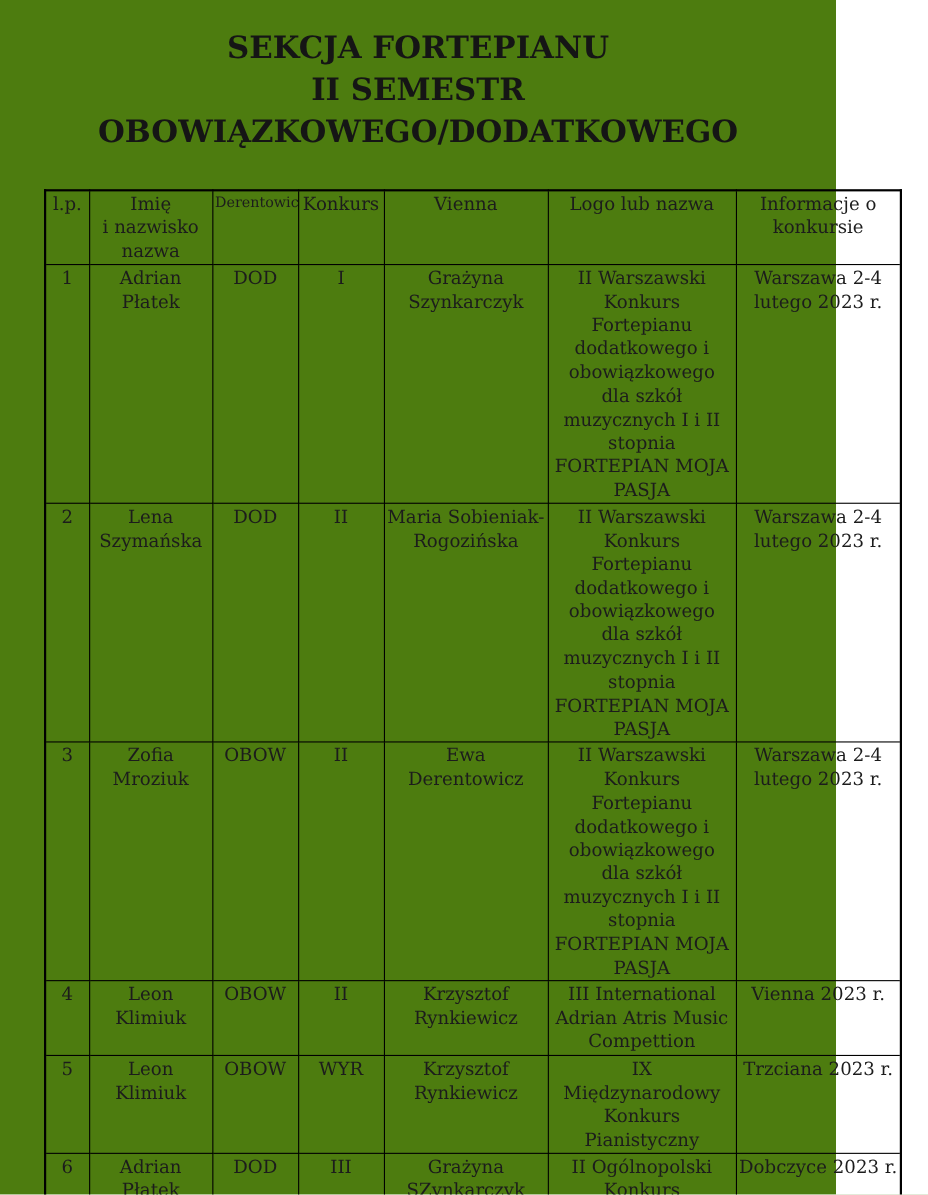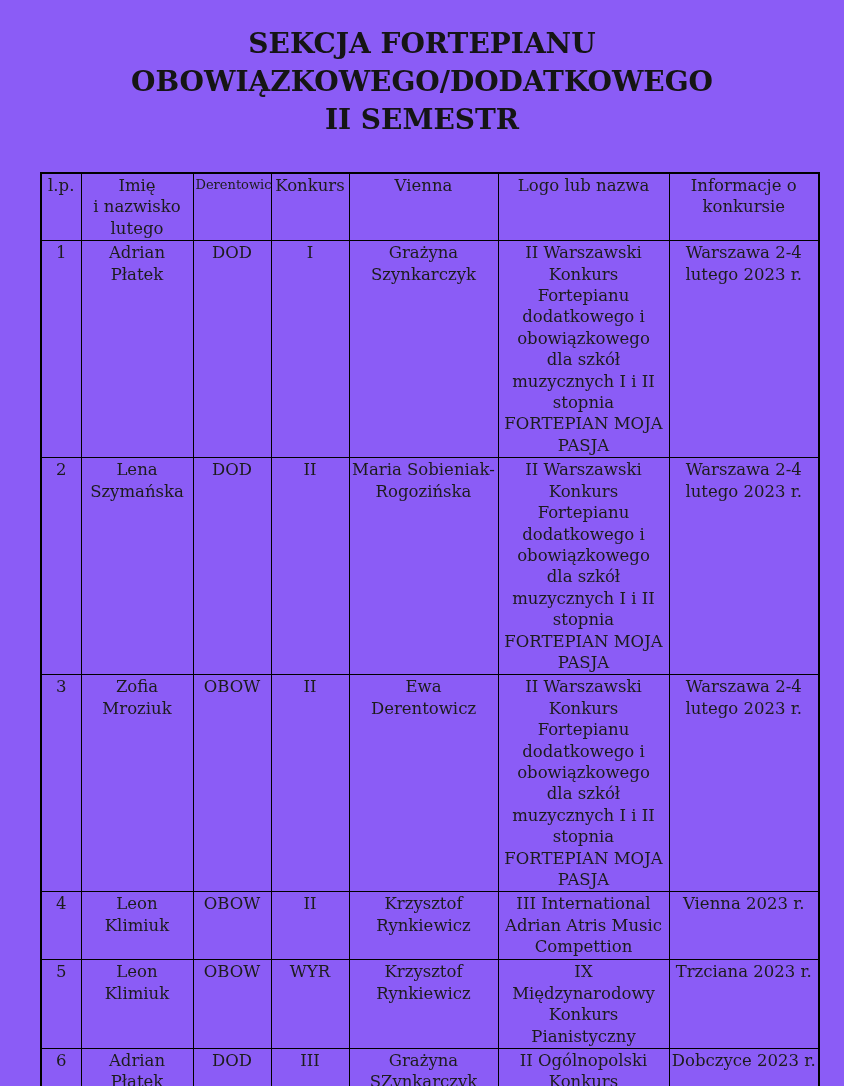--- a/index.html
+++ b/index.html
@@ -9,23 +9,23 @@
   }
   body {
     width: 844px;
     height: 1086px;
     font-family: "DejaVu Serif", "Liberation Serif", serif;
     color: #1c1c1c;
     overflow: hidden;
   }
   .page {
     position: relative;
-    width: 844px;
+    width: 760px;
     height: 1086px;
-    background: #8b5cf6;
+    background: #4d7c0f;
   }
   .doc-title {
     padding-top: 25px;
     text-align: center;
     font-weight: 700;
     font-size: 28px;
     line-height: 38px;
     color: #151515;
     white-space: nowrap;
   }
@@ -70,40 +70,40 @@
   tr.r4   { height: 64px;  }
   tr.r5   { height: 108px; }
 </style>
 </head>
 <body>
 
 <div class="page">
 
   <div class="doc-title">
     <div>SEKCJA FORTEPIANU</div>
+    <div>II SEMESTR</div>
     <div>OBOWIĄZKOWEGO/DODATKOWEGO</div>
-    <div>II SEMESTR</div>
   </div>
 
   <table class="results">
     <colgroup>
       <col class="c-lp">
         <col class="c-student">
         <col class="c-instr">
         <col class="c-award">
       <col class="c-teacher">
         <col class="c-comp">
         <col class="c-info">
     </colgroup>
     <thead>
       <tr class="hrow">
         <th>l.p.</th>
         <th>Imię
 i nazwisko
-lutego</th>
+nazwa</th>
         <th class="small-font">Derentowicz</th>
         <th>Konkurs</th>
         <th>Vienna</th>
         <th>Logo lub nazwa</th>
         <th>Informacje o
 konkursie</th>
       </tr>
     </thead>
     <tbody>
       <tr class="r0">

